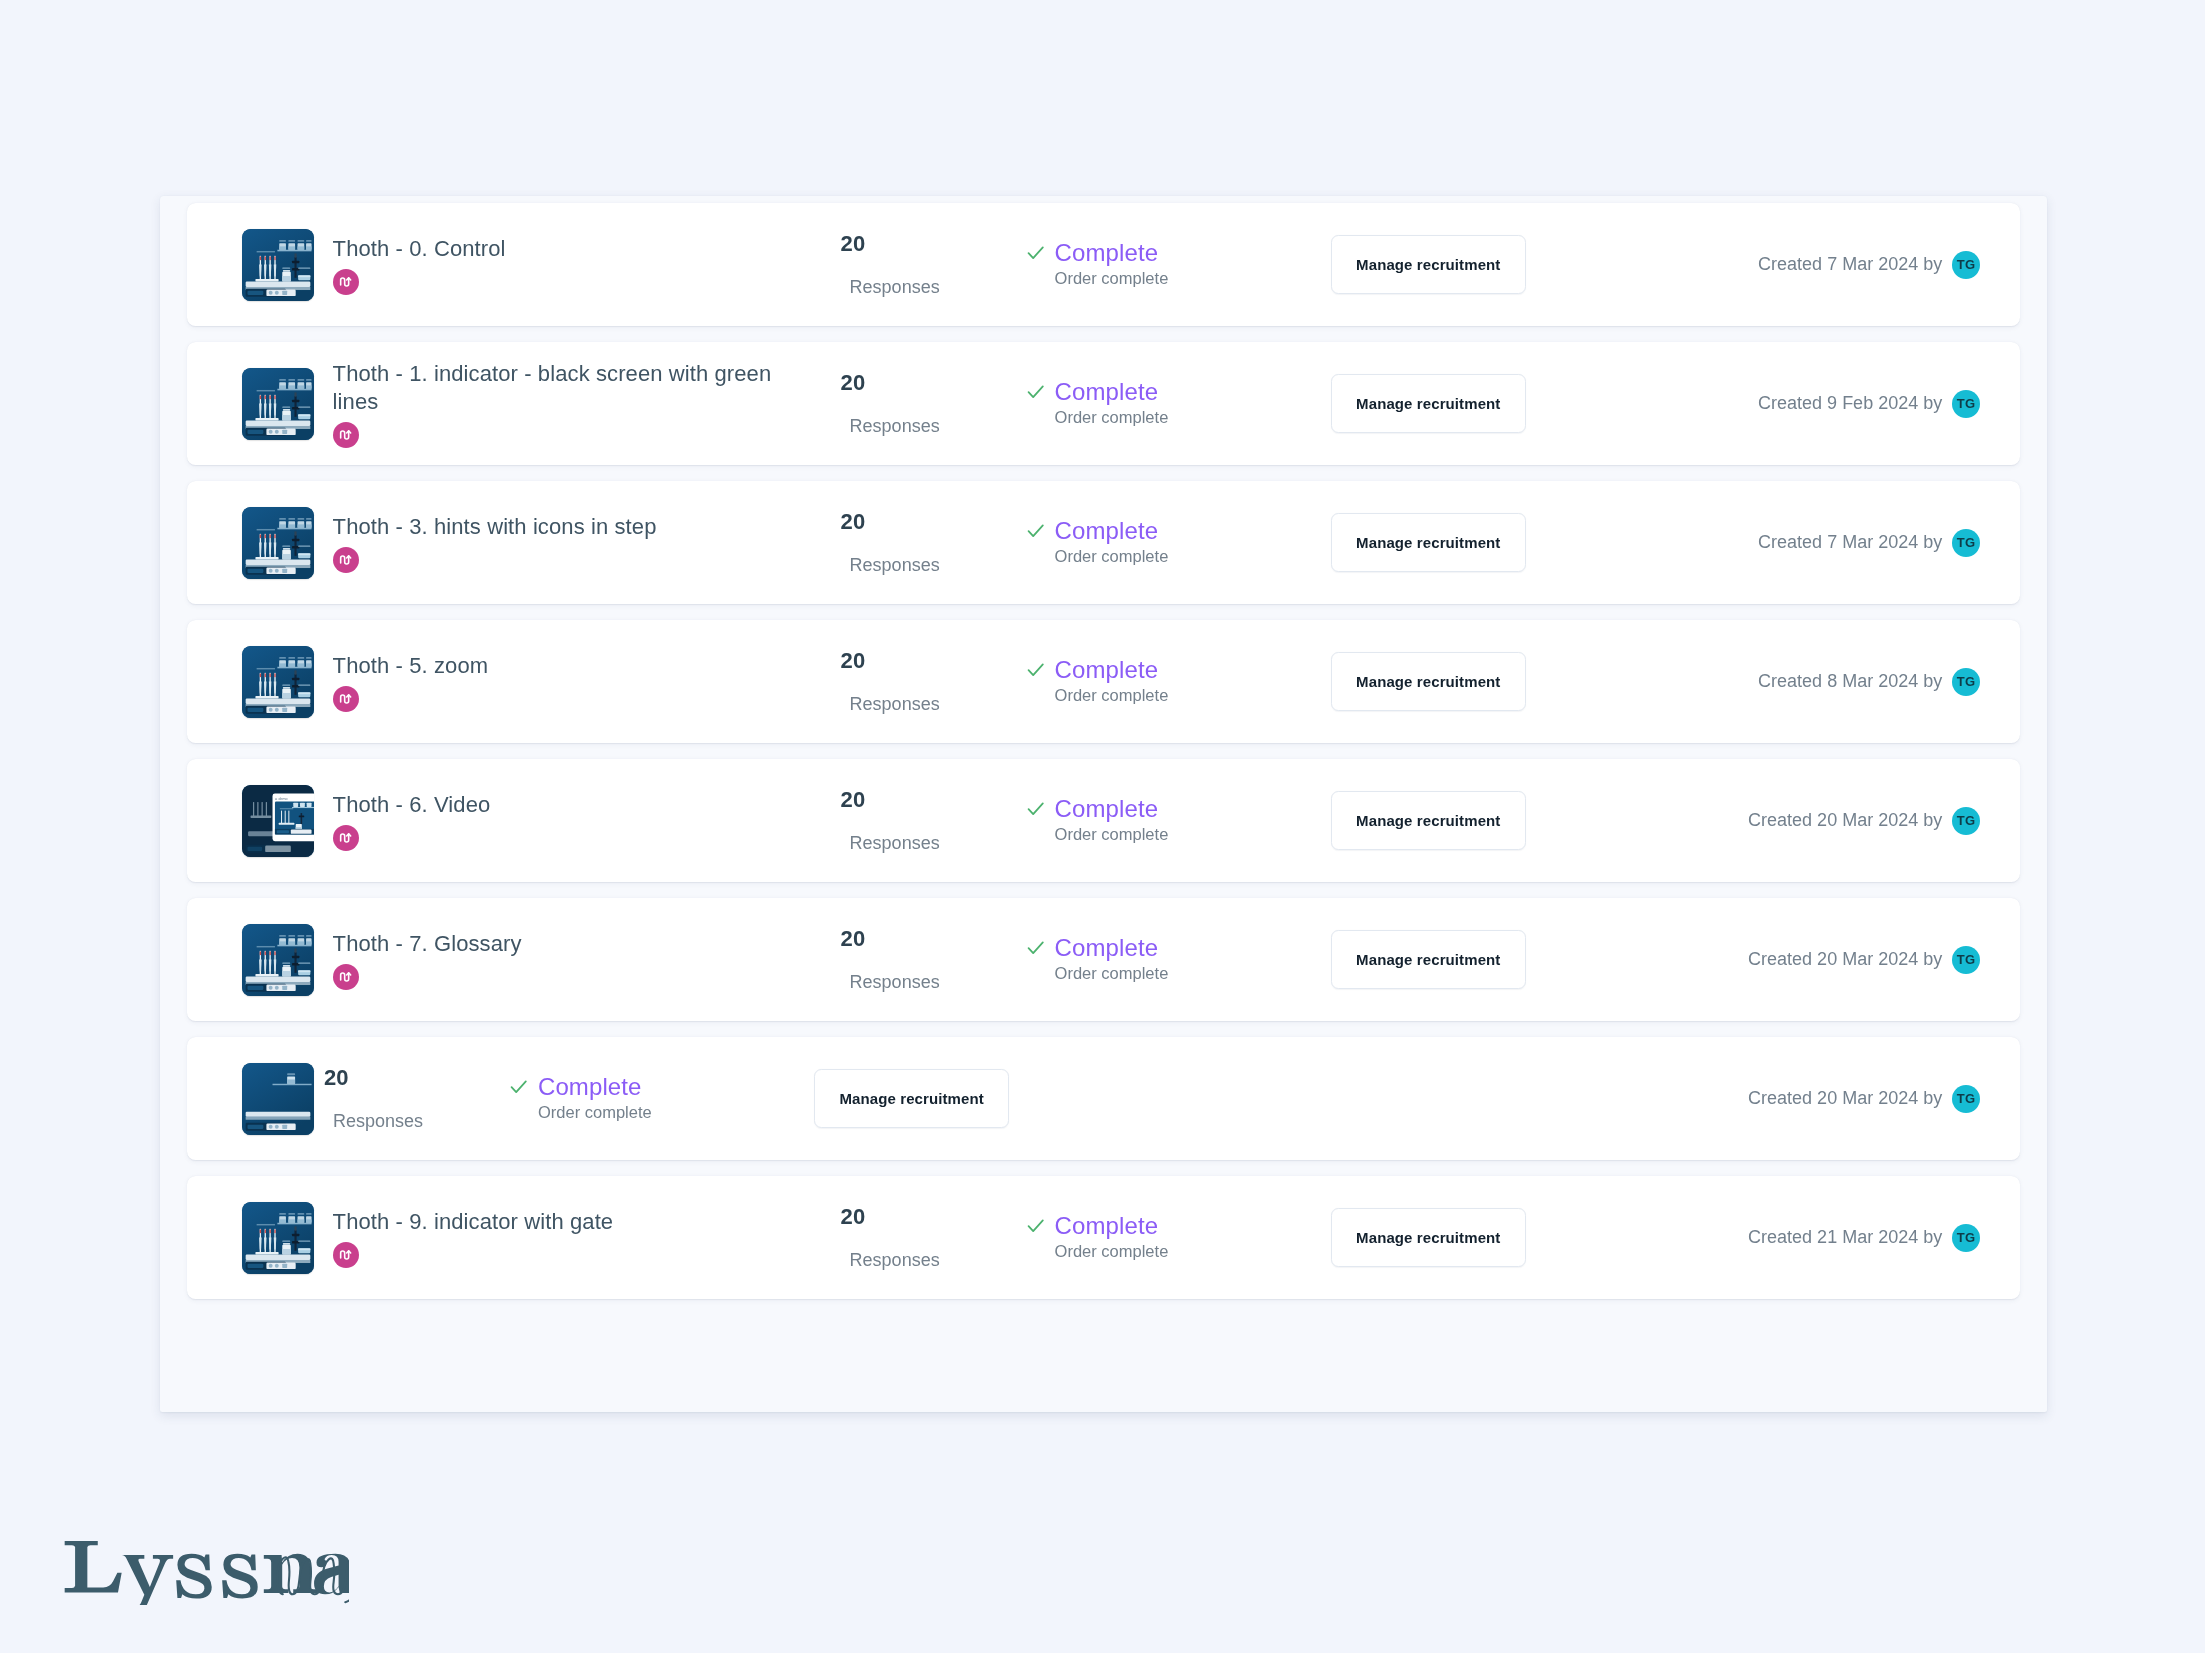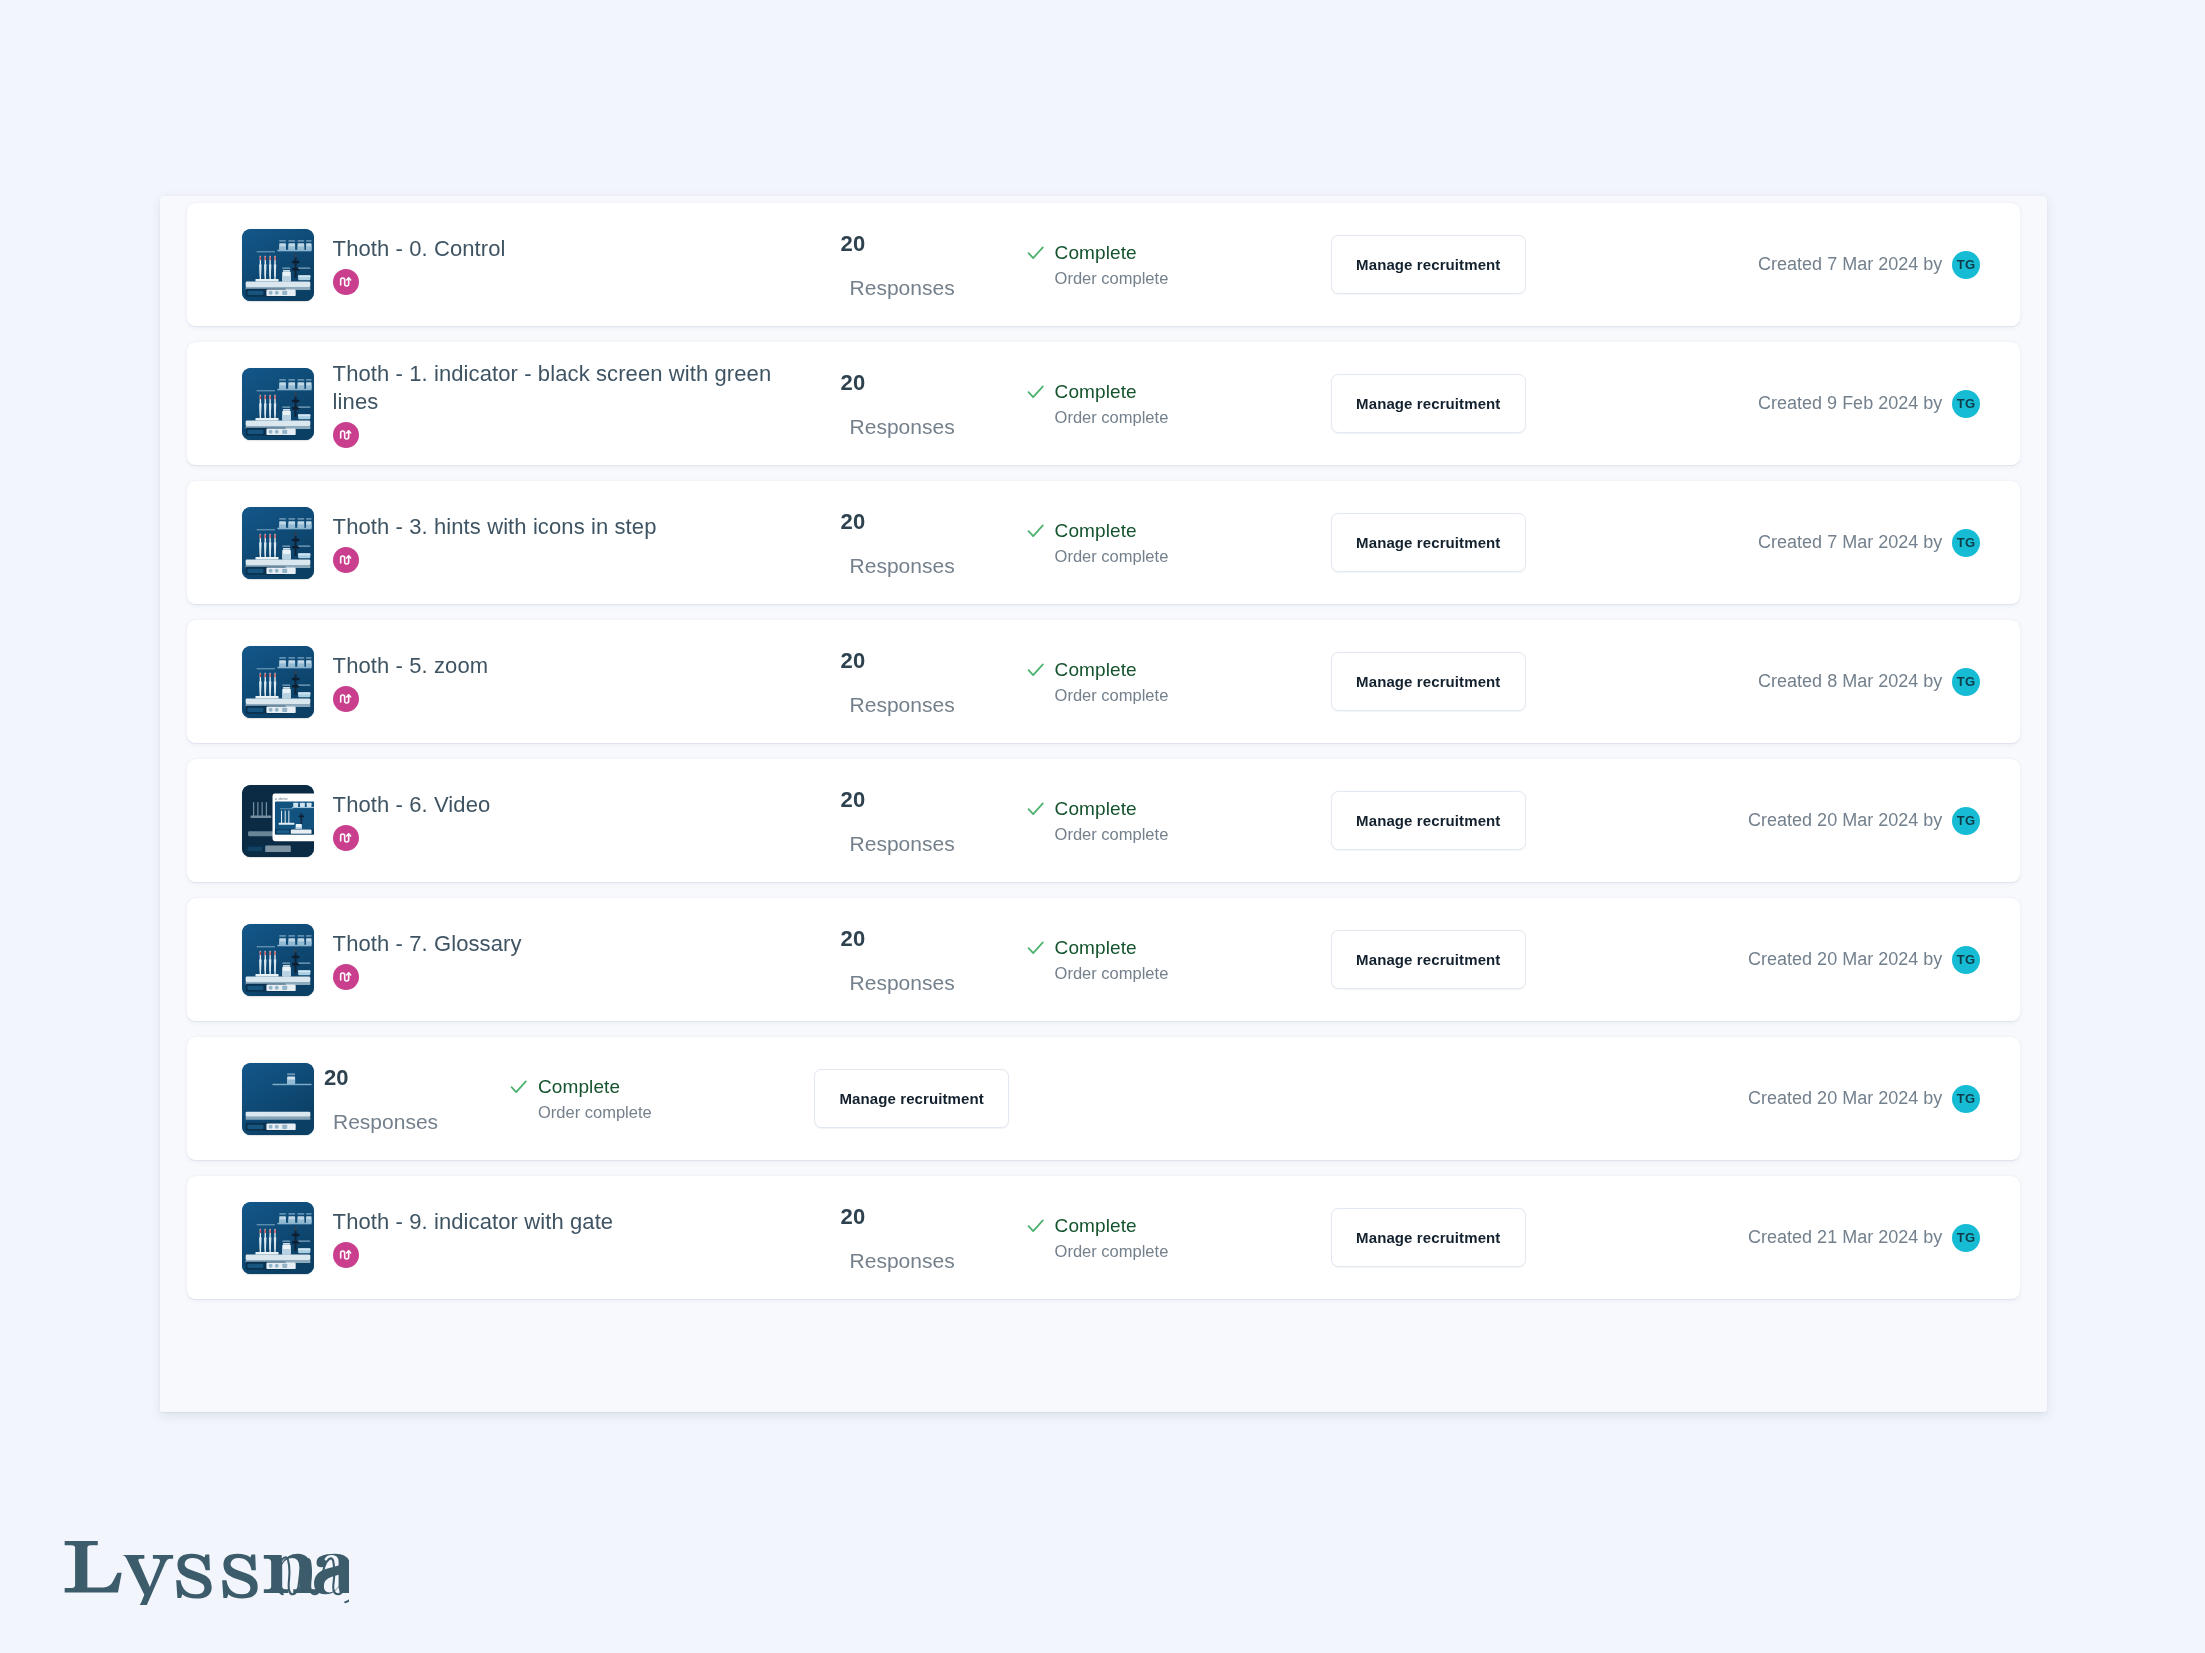--- a/index.html
+++ b/index.html
@@ -115,44 +115,44 @@
   }
   .responses-count {
     font-size: 22px;
     line-height: 24.5px;
     font-weight: 700;
     color: #2e4250;
     letter-spacing: 0.1px;
   }
   .responses-label {
     margin-top: 22px;
-    font-size: 21px;
+    font-size: 18px;
     line-height: 19.6px;
     color: #74808c;
     padding-left: 9px;
   }
 
   
   .status-cell {
     flex: 0 0 auto;
     width: 306px;
     display: flex;
     flex-direction: column;
     justify-content: center;
   }
   .status-top {
     display: flex;
     align-items: center;
     gap: 8.6px;
   }
   .check-icon { display: block; }
   .status-text {
-    font-size: 19px;
+    font-size: 24px;
     line-height: 23px;
-    color: #14532d;
+    color: #8b5cf6;
     letter-spacing: 0.1px;
   }
   .status-sub {
     margin-top: 4.9px;
     margin-left: 30px;
     font-size: 16.5px;
     line-height: 19.6px;
     color: #74808c;
   }
 

